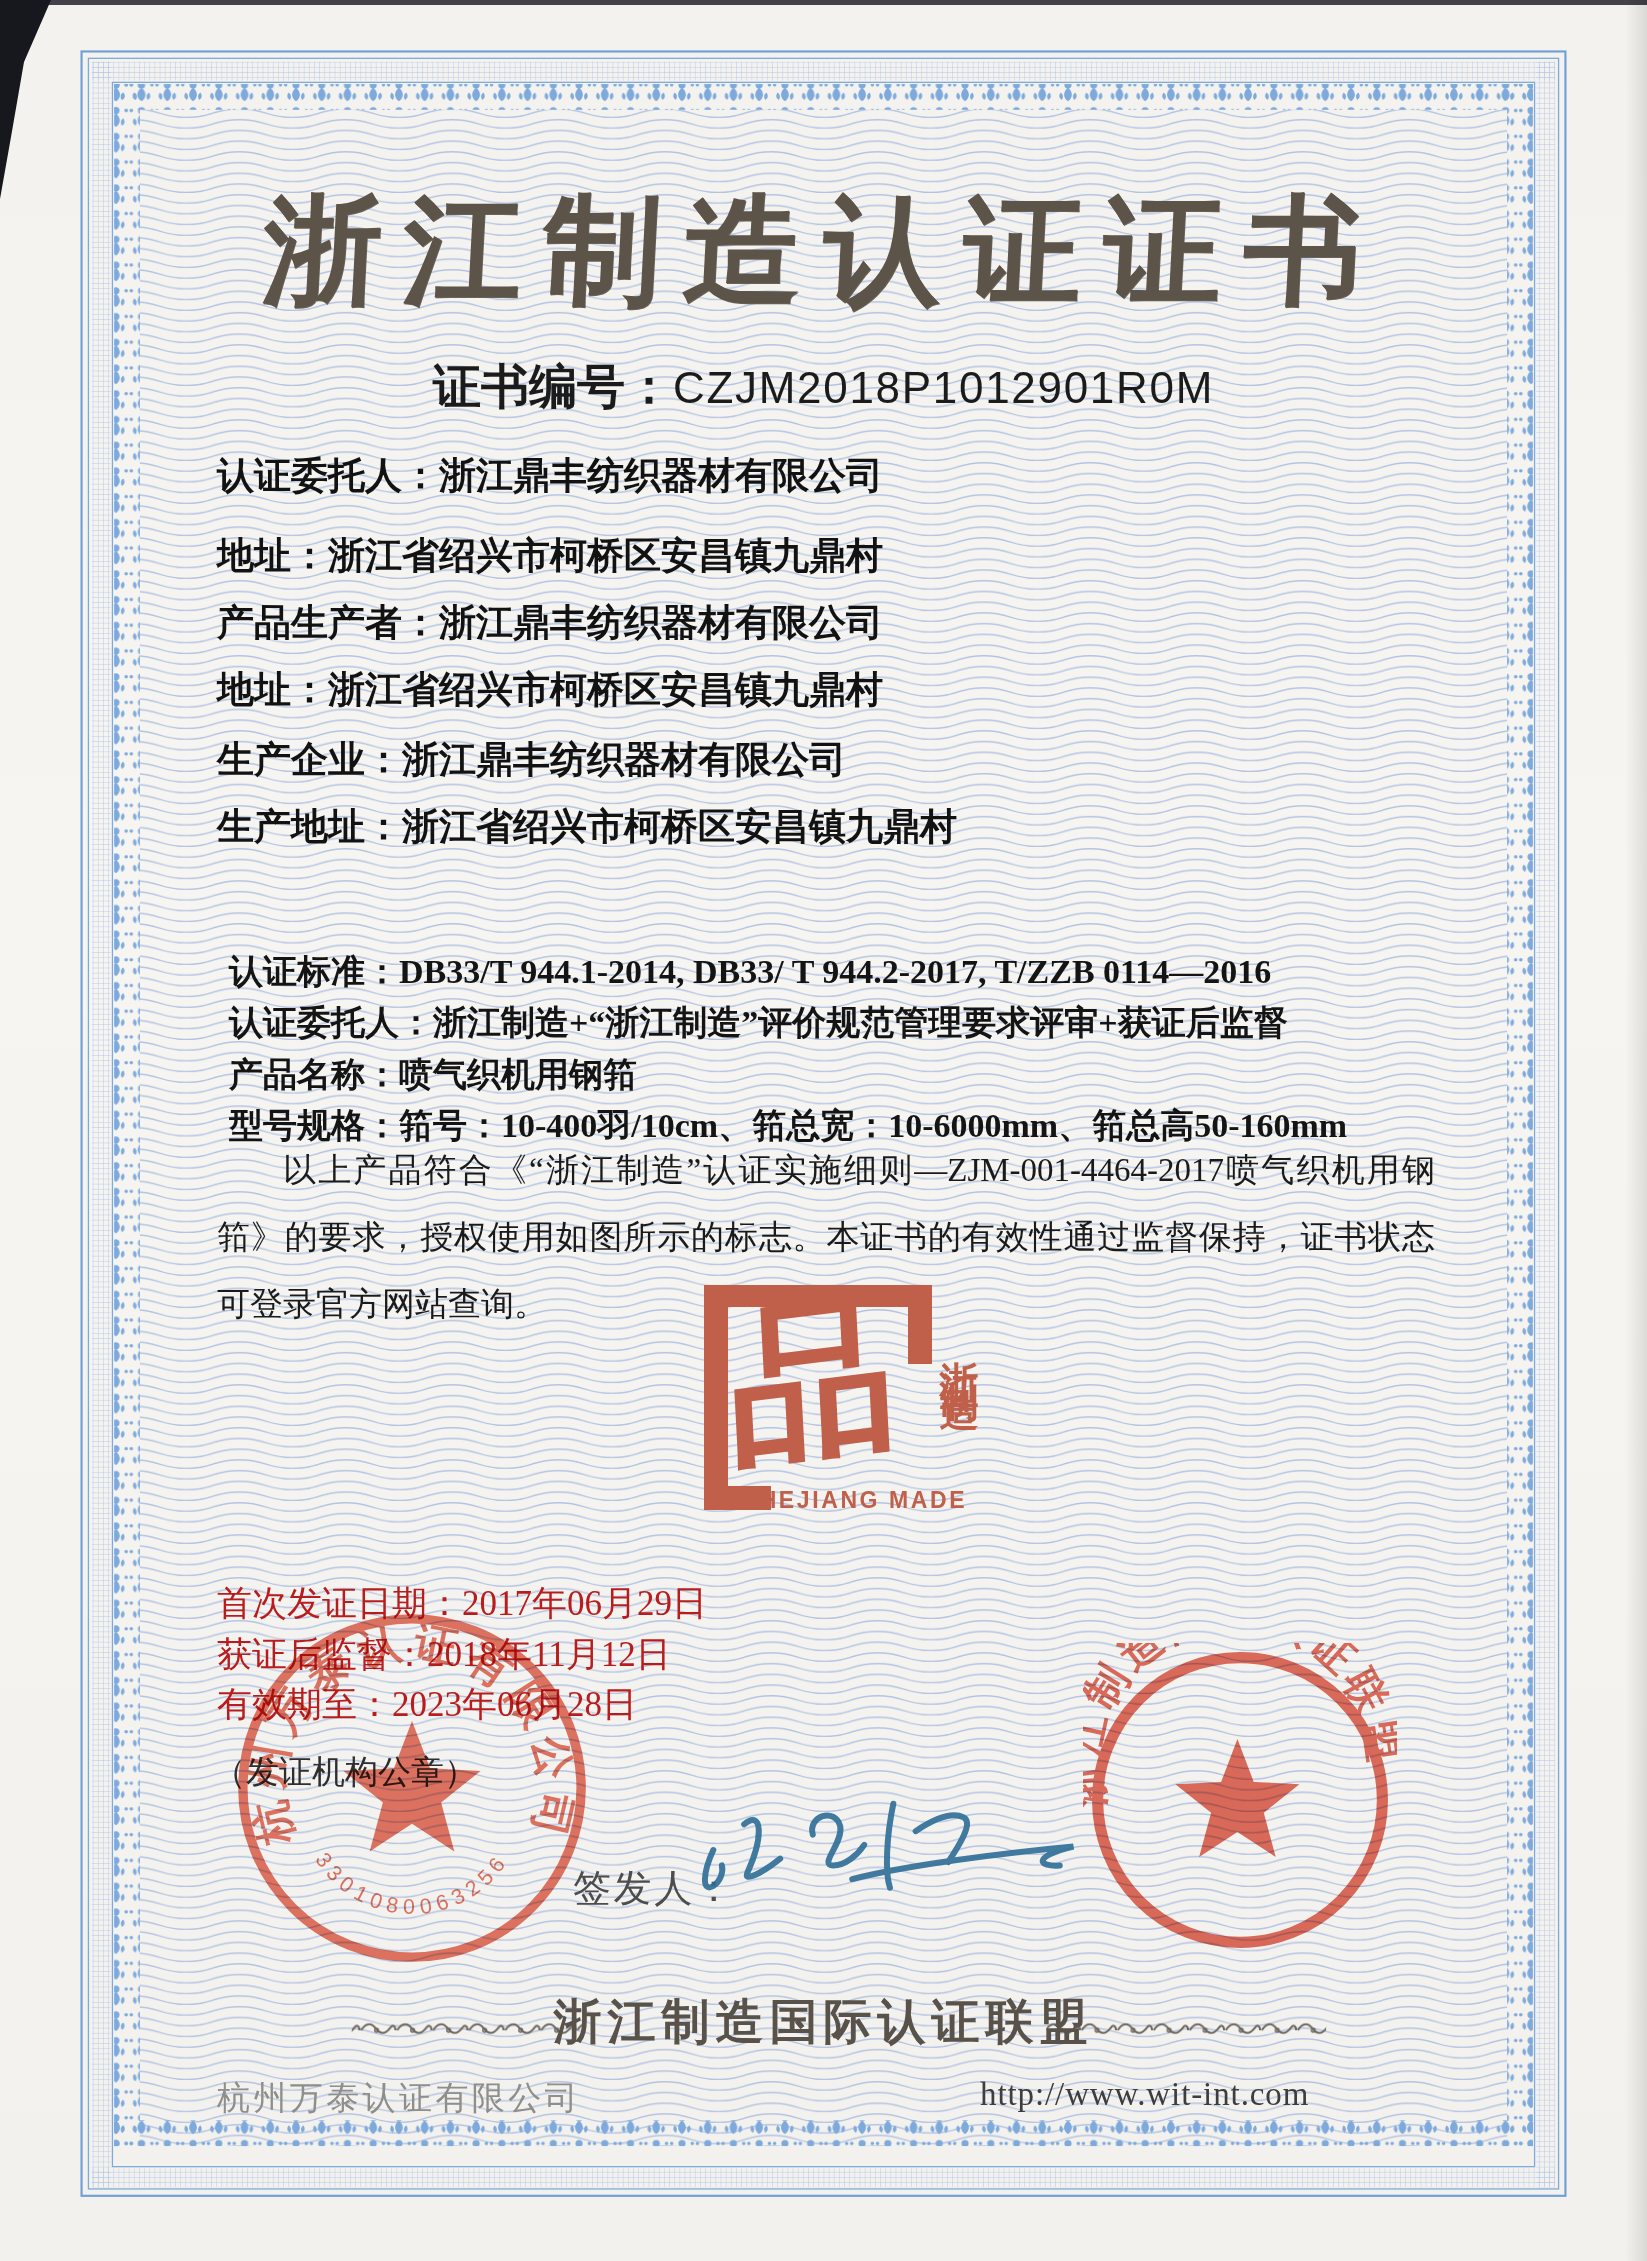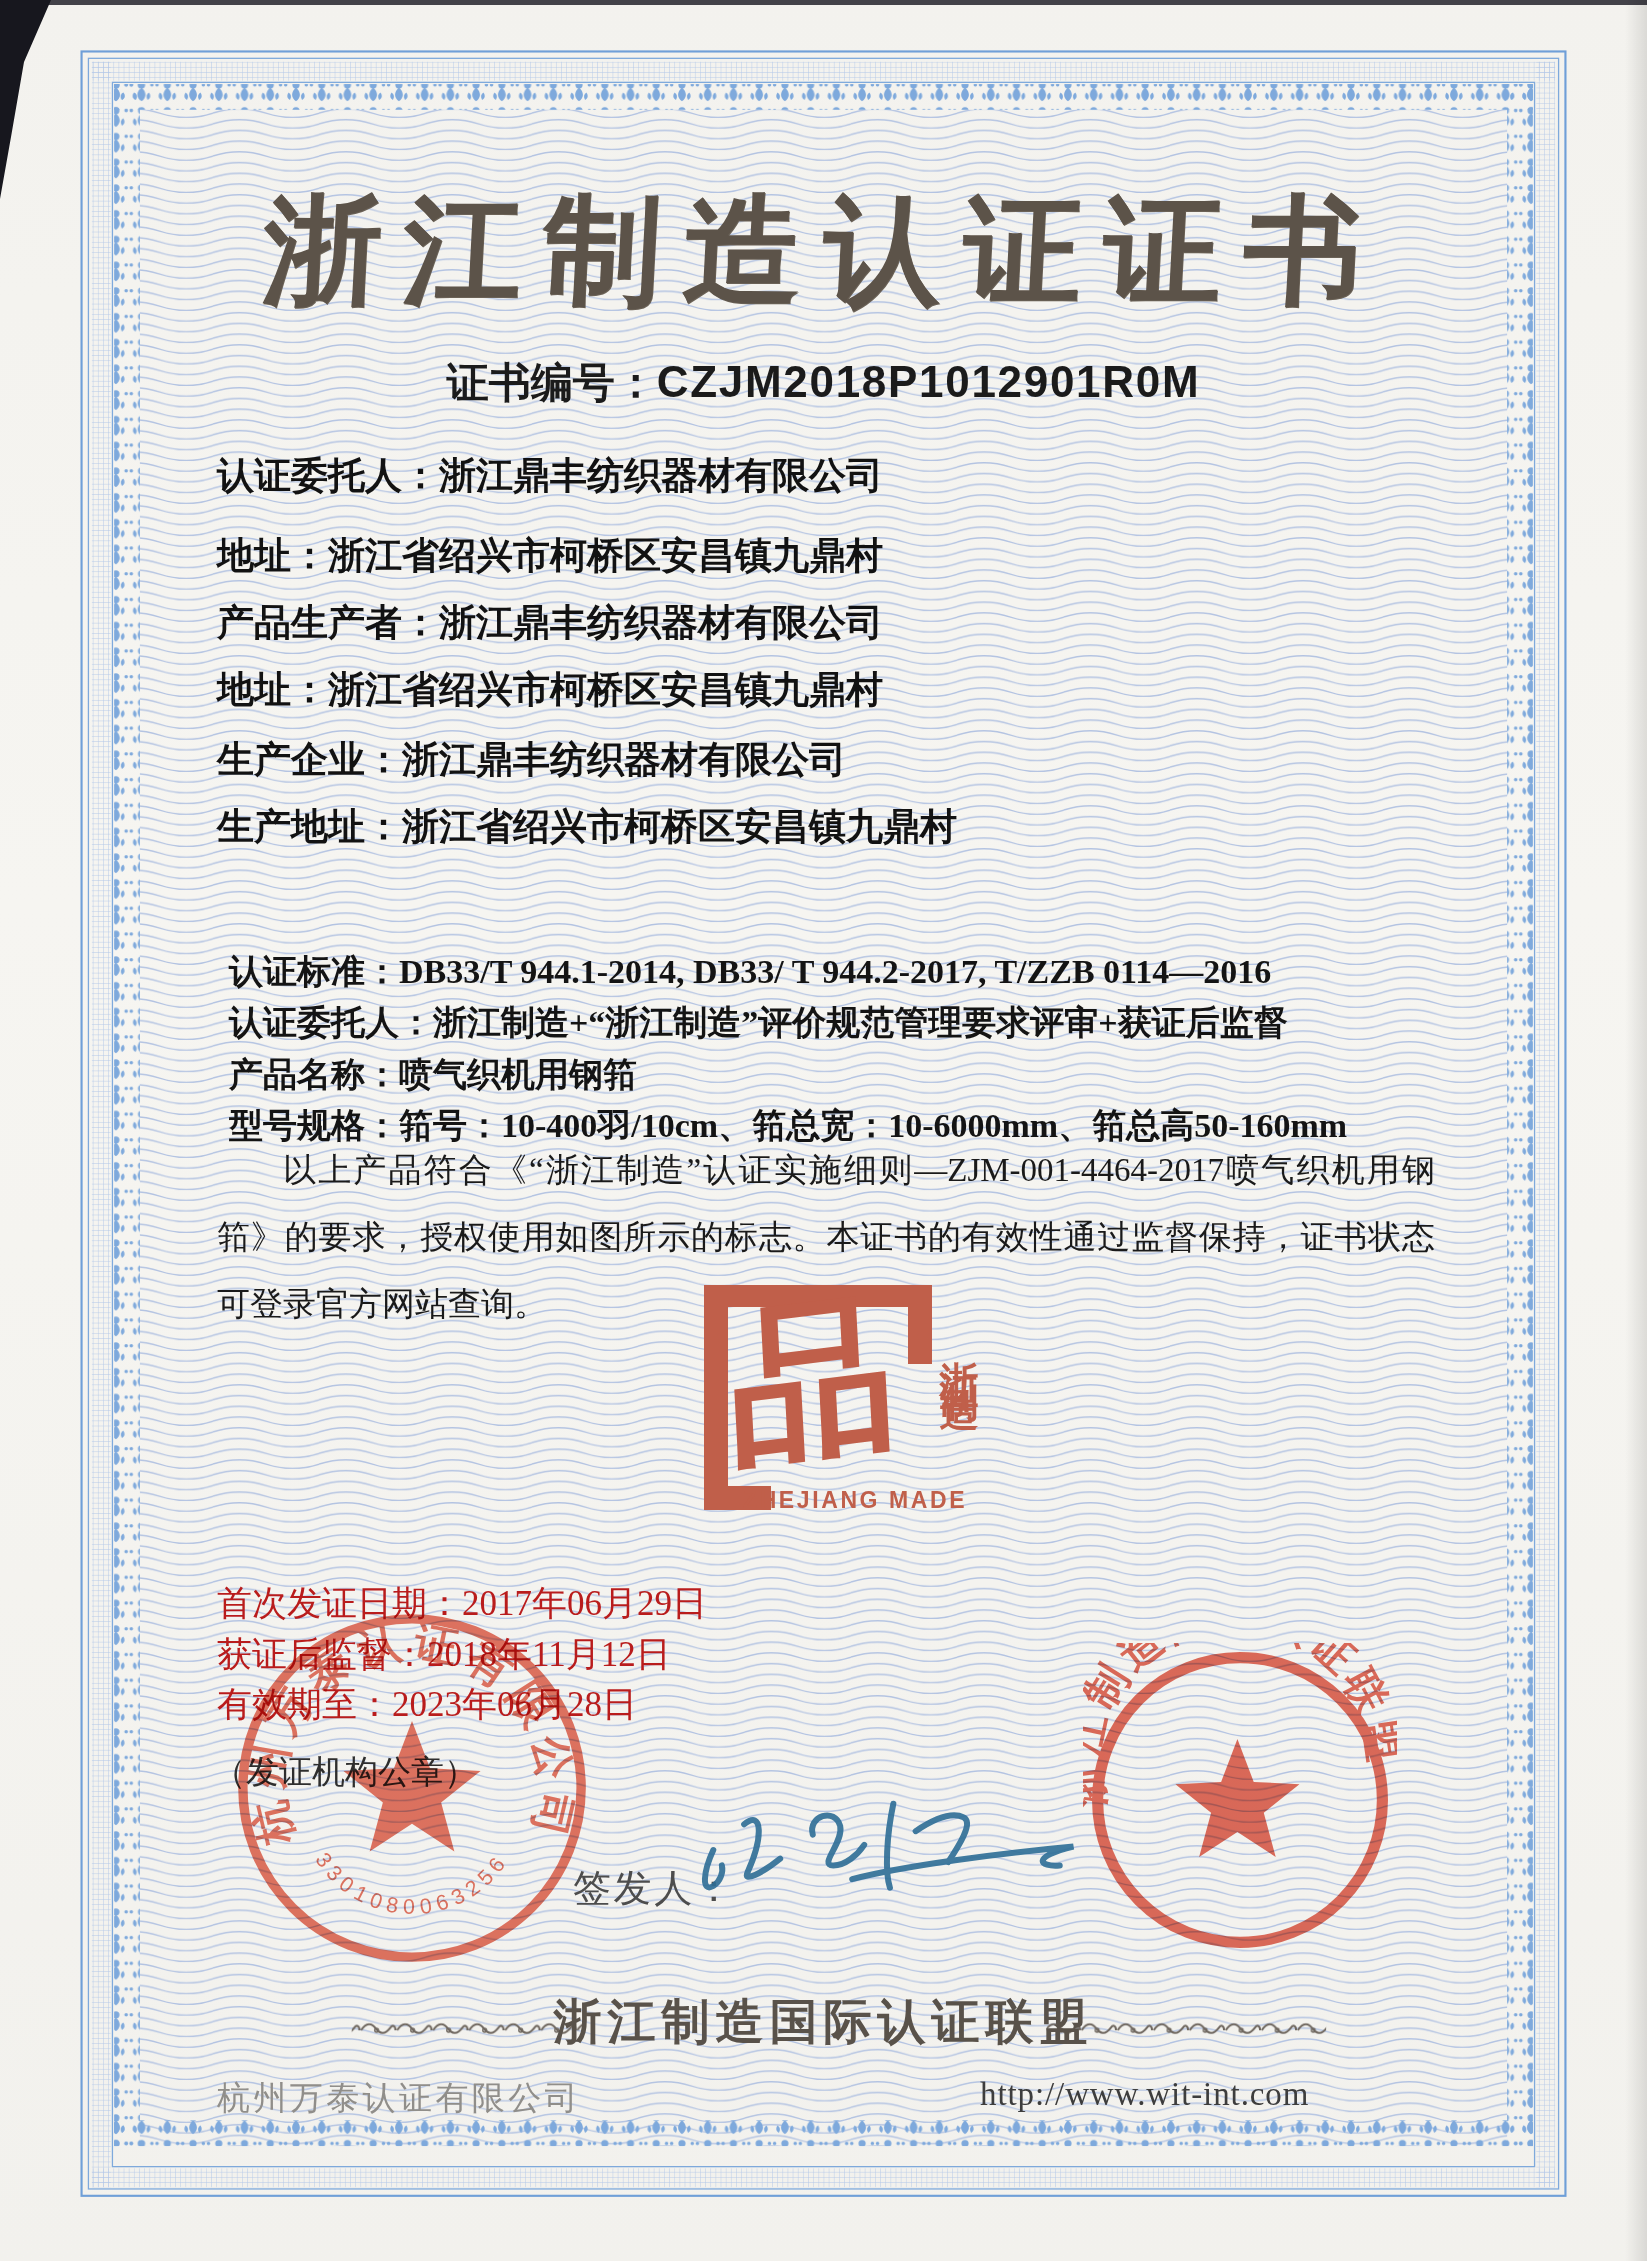--- a/index.html
+++ b/index.html
@@ -10,22 +10,22 @@
   }
   .abs{position:absolute;}
   .nowrap{white-space:nowrap;}
   
   #doc-title{
     top:172px;left:0;width:1647px;text-align:center;
     font-size:118px;font-weight:700;color:#5c5349;letter-spacing:22px;
     transform:skewX(-3deg);text-shadow:0.9px 0.9px 0 #6b6257;
   }
   #cert-no-row{top:355px;left:0;width:1647px;text-align:center;color:#1b1b1b;}
-  #cert-no-row .lbl{font-size:42px;font-weight:700;}
-  #cert-no-row .val{font-size:44px;font-weight:700;font-family:"Liberation Sans","DejaVu Sans",sans-serif;letter-spacing:1.7px;}
+  #cert-no-row .lbl{font-size:48px;font-weight:700;}
+  #cert-no-row .val{font-size:44px;font-weight:400;font-family:"Liberation Sans","DejaVu Sans",sans-serif;letter-spacing:1.7px;}
   
   .info-line{font-size:37px;font-weight:700;color:#121212;left:217px;}
   .spec-line{font-size:34px;font-weight:700;color:#141414;left:229px;margin-top:48px;}
   #statement{
     top:1137px;left:217px;width:1218px;font-size:33px;line-height:67px;
     color:#1a1a1a;text-indent:2em;text-align:justify;margin:0;
   }
   
   .date-line{font-size:35px;font-weight:400;color:#b91c1c;left:217px;}
   #seal-note{top:1750px;left:213px;font-size:33px;color:#2e2e2e;text-align:right;}

